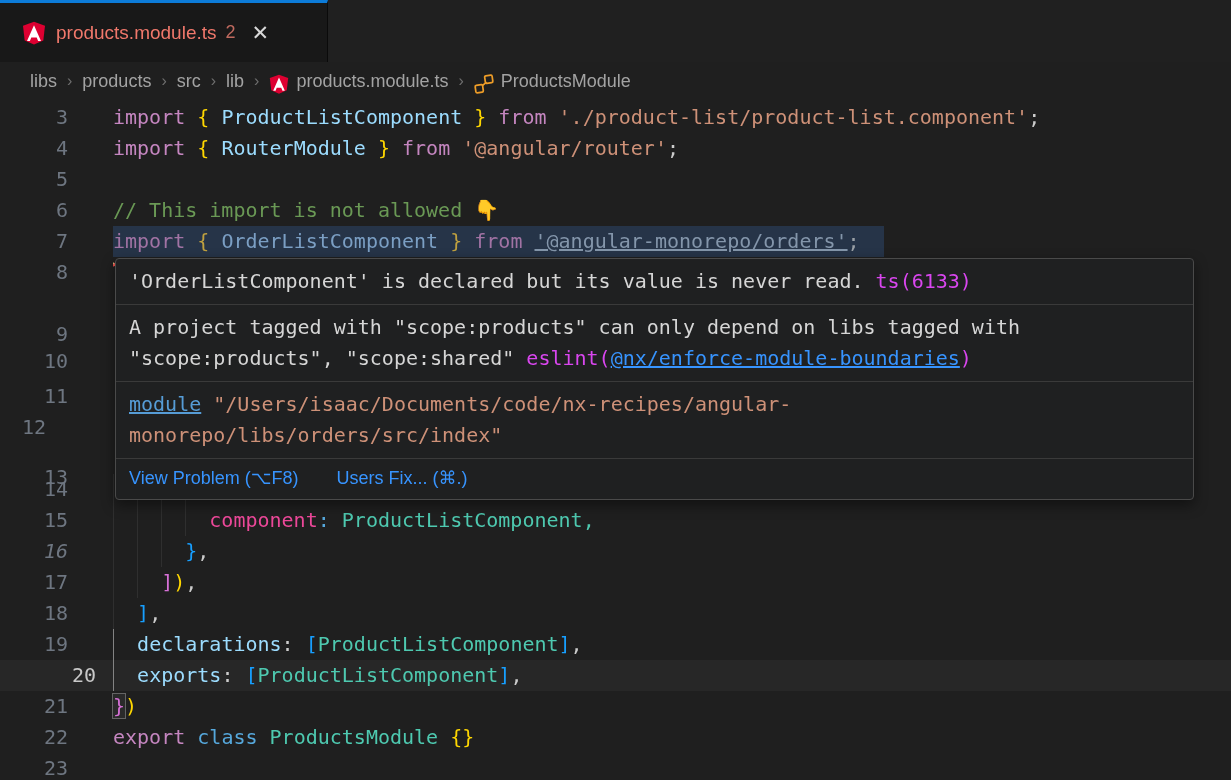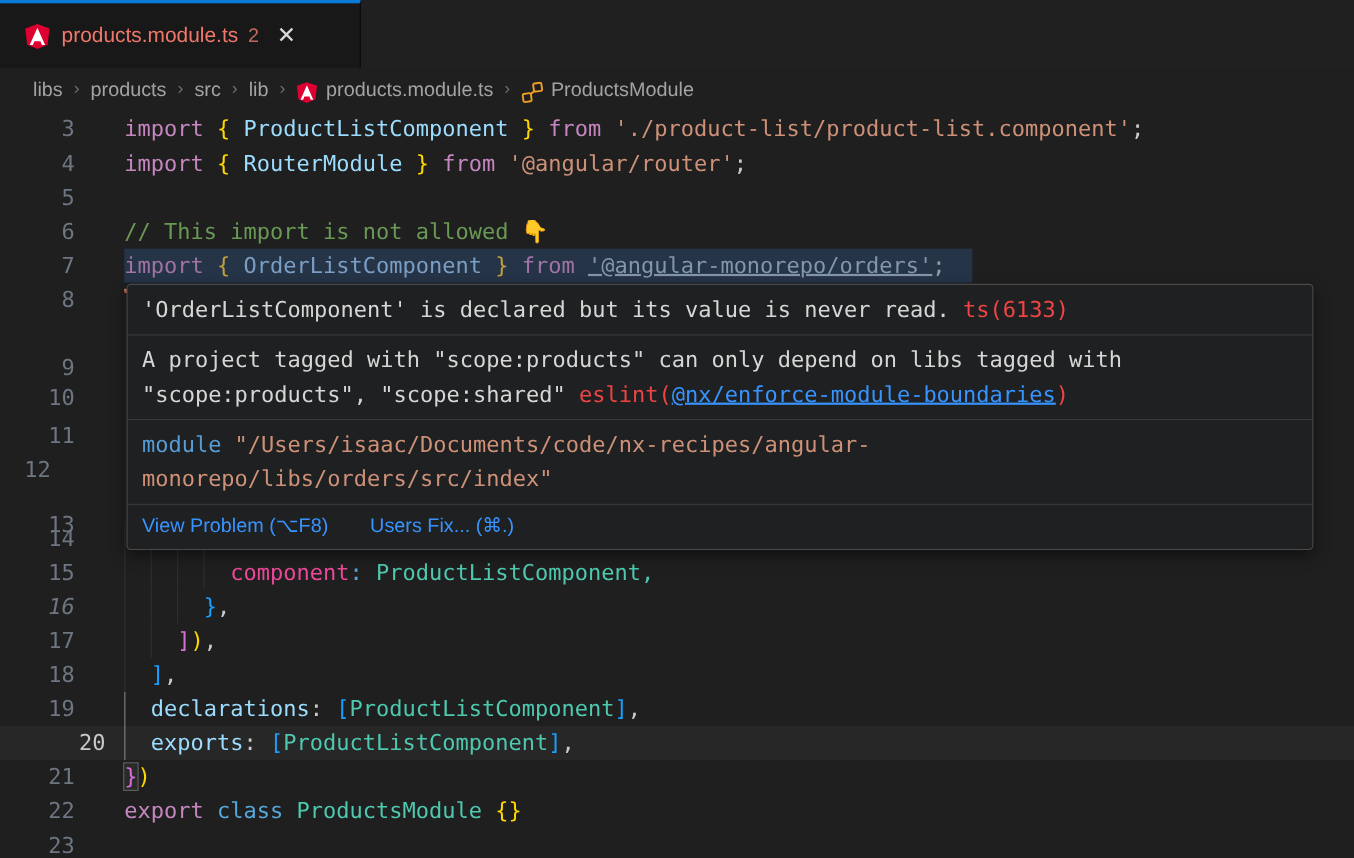--- a/index.html
+++ b/index.html
@@ -38,22 +38,22 @@
   .match{outline:1px solid #646464;background:rgba(110,110,110,0.15);}
   .u{text-decoration:underline;}
   .blame{position:absolute;font-size:20px;line-height:31px;color:#6b6b6b;white-space:pre;}
 
   
   .hover-popup{position:absolute;left:115px;top:258px;width:1079px;background:#1f2021;
                border:1px solid #4a4a4a;border-radius:4px;z-index:20;box-sizing:border-box;
                box-shadow:0 5px 14px rgba(0,0,0,0.45);font-size:20px;color:#d6d6d6;}
   .hp-sec{padding:7px 13px;line-height:31px;border-bottom:1px solid #3a3a3a;}
   .hp-sec:last-child{border-bottom:none;}
-  .hp-dim{color:#ef4444;}
-  .hp-kw{color:#569CD6;}
+  .hp-dim{color:#d946ef;}
+  .hp-kw{color:#569CD6;text-decoration:underline;}
   .hp-str{color:#CE9178;}
   .hp-link{color:#3794FF;text-decoration:underline;cursor:pointer;}
   .hp-status{padding:4px 13px;height:32px;line-height:30px;font-family:"Liberation Sans",sans-serif;
              font-size:18px;display:flex;gap:38px;}
   .hp-action{color:#3794FF;cursor:pointer;}
 </style>
 </head>
 <body>
 
 <div class="app">

